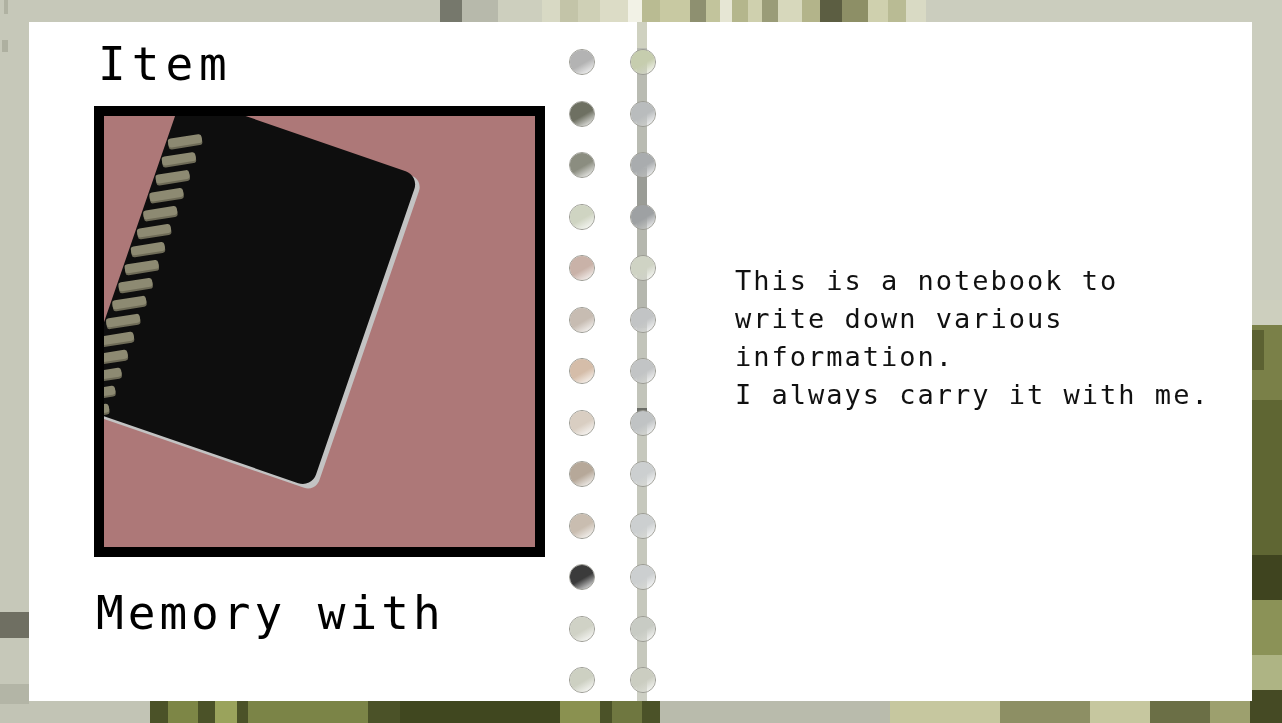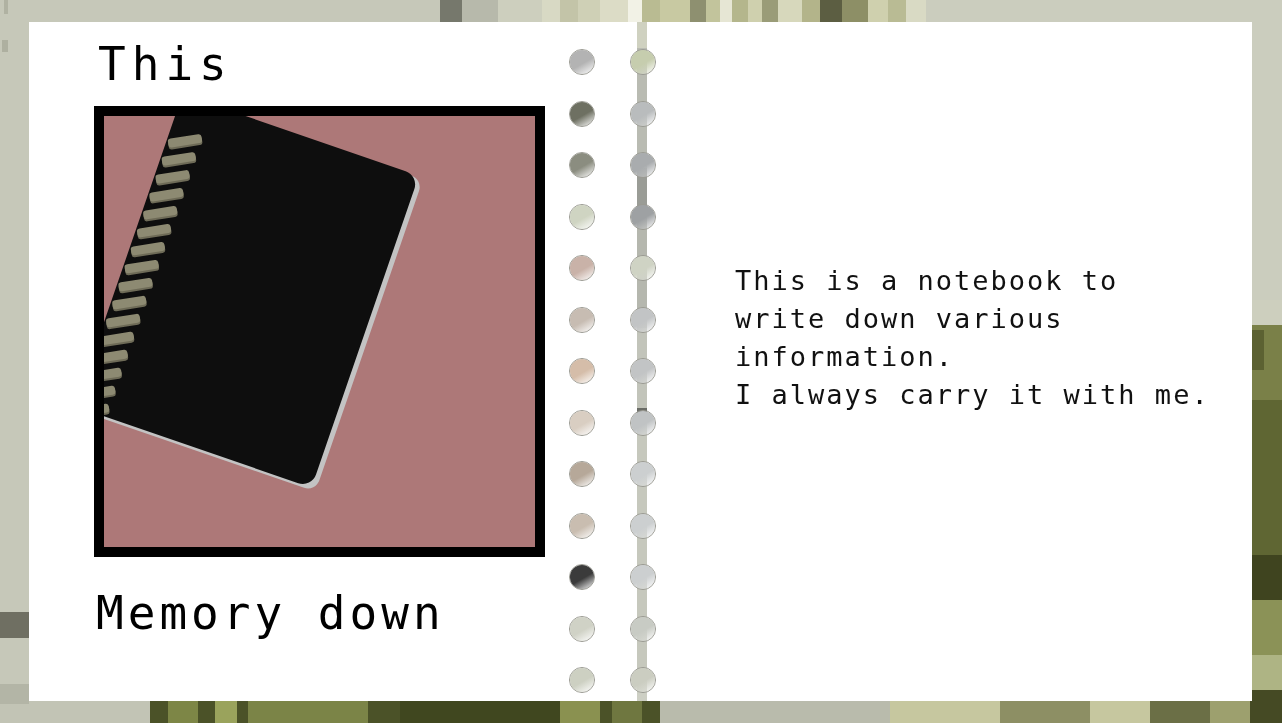--- a/index.html
+++ b/index.html
@@ -136,21 +136,21 @@
     <div class="blob" style="left: 1250px; top: 690px; width: 32px; height: 33px; background: rgb(69, 74, 36);"></div>
     <div class="blob" style="left: 0px; top: 612px; width: 29px; height: 26px; background: rgb(111, 111, 98);"></div>
     <div class="blob" style="left: 0px; top: 684px; width: 29px; height: 20px; background: rgb(179, 181, 166);"></div>
     <div class="blob" style="left: 4px; top: 0px; width: 4px; height: 14px; background: rgb(176, 178, 162);"></div>
     <div class="blob" style="left: 2px; top: 40px; width: 6px; height: 12px; background: rgb(174, 176, 160);"></div>
   </div>
 
 <div id="book">
 
   <div class="page" id="page-left">
-    <div id="item-title">This</div>
+    <div id="item-title">Item</div>
 
     <div id="item-frame">
       <div id="item-pic">
         <div id="nb-wrap">
           <div id="nb-shadow"></div>
           <div id="nb-body"></div>
           <div id="nb-spiral">
               <div class="ring" style="top: 6px; left: 2px;"></div>
               <div class="ring" style="top: 25px; left: 2px;"></div>
               <div class="ring" style="top: 44px; left: 2px;"></div>
@@ -165,21 +165,21 @@
               <div class="ring" style="top: 215px; left: 2px;"></div>
               <div class="ring" style="top: 234px; left: 2px;"></div>
               <div class="ring" style="top: 253px; left: 2px;"></div>
               <div class="ring" style="top: 272px; left: 2px;"></div>
               <div class="ring" style="top: 291px; left: 2px;"></div>
             </div>
         </div>
       </div>
     </div>
 
-    <div id="item-name">Memory down</div>
+    <div id="item-name">Memory with</div>
   </div>
 
   <div id="gutter">
       <div class="gstreak" style="top: 0px; height: 26px; background: rgb(207, 209, 192);"></div>
       <div class="gstreak" style="top: 26px; height: 120px; background: rgb(185, 187, 178);"></div>
       <div class="gstreak" style="top: 146px; height: 40px; background: rgb(154, 156, 150);"></div>
       <div class="gstreak" style="top: 186px; height: 120px; background: rgb(181, 183, 174);"></div>
       <div class="gstreak" style="top: 306px; height: 80px; background: rgb(194, 196, 186);"></div>
       <div class="gstreak" style="top: 386px; height: 14px; background: rgb(106, 108, 102);"></div>
       <div class="gstreak" style="top: 400px; height: 250px; background: rgb(198, 200, 189);"></div>

